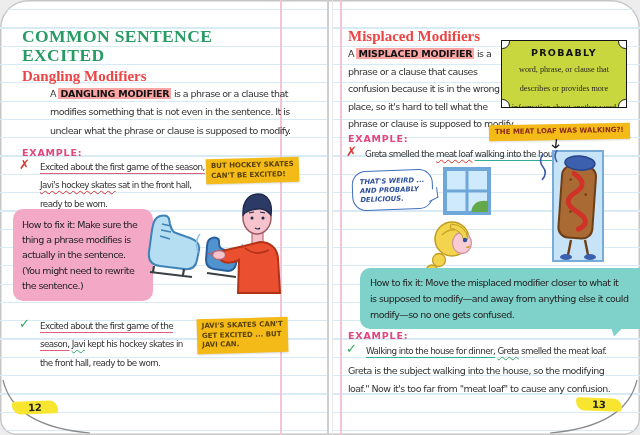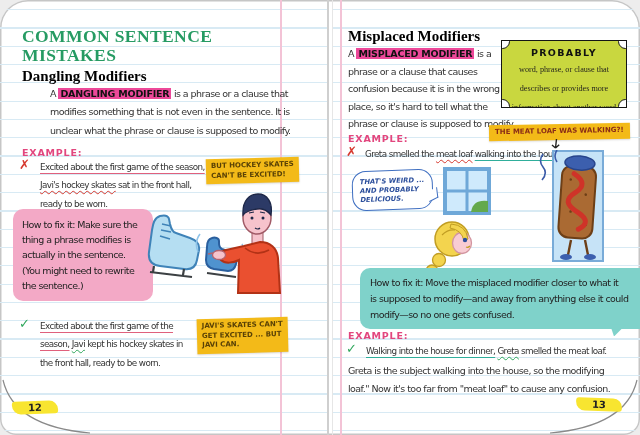--- a/index.html
+++ b/index.html
@@ -6,25 +6,25 @@
   body{width:640px;height:435px;background:#ededed;font-family:"DejaVu Sans",sans-serif;position:relative;}
   #book{position:absolute;inset:0;background:#ffffff;border-radius:28px 28px 16px 16px;overflow:hidden;
         box-shadow:inset 0 0 0 1.5px #c6c6c6;}
   .lines{position:absolute;top:-8px;bottom:0;
         background:repeating-linear-gradient(to bottom,transparent 0,transparent 17.1px,#d8eaf4 17.1px,#d8eaf4 18.3px);}
   .vline{position:absolute;top:0;bottom:0;width:1.5px;}
   .margin{background:#f3c3d6;}
   .abs{position:absolute;}
   .title{position:absolute;font-family:"Liberation Serif",serif;font-weight:bold;font-size:17.5px;
          line-height:19px;color:#269b63;letter-spacing:.4px;}
-  .sect{position:absolute;font-family:"Liberation Serif",serif;font-weight:bold;font-size:15px;color:#000000;}
+  .sect{position:absolute;font-family:"Liberation Serif",serif;font-weight:bold;font-size:15px;color:#ef4444;}
   .hw{position:absolute;font-size:9.5px;letter-spacing:-.55px;color:#333;line-height:18.3px;}
   .hw .line{height:18.3px;white-space:nowrap;}
   .sm{font-size:8.8px;letter-spacing:-.6px;}
-  .hl{background:#ec4899;font-weight:bold;color:#111;padding:0 2px;letter-spacing:-.2px;}
+  .hl{background:#fca5a5;font-weight:bold;color:#111;padding:0 2px;letter-spacing:-.2px;}
   .example{position:absolute;font-size:9.5px;font-weight:bold;color:#e2467e;letter-spacing:.8px;}
   .mark{position:absolute;font-size:13px;font-weight:bold;}
   .cross{color:#d6392f;}
   .check{color:#2fa75c;}
   .ul-pink{text-decoration:underline;text-decoration-color:#e0607c;text-decoration-thickness:1.2px;text-underline-offset:2.5px;}
   .ul-teal{text-decoration:underline;text-decoration-color:#2fae9b;text-decoration-thickness:1.2px;text-underline-offset:2.5px;}
   .wavy-red{text-decoration:underline wavy #d6392f;text-decoration-thickness:.9px;text-underline-offset:2px;}
   .wavy-green{text-decoration:underline wavy #2fa75c;text-decoration-thickness:.9px;text-underline-offset:2px;}
   .sticky{position:absolute;background:#f3ba18;color:#5a4206;font-weight:bold;font-size:7px;
           line-height:9.5px;padding:3px 5px;transform:rotate(-1.5deg);box-shadow:0 1px 2px rgba(0,0,0,.15);}
@@ -55,21 +55,21 @@
 
   <div class="lines" style="left:0;width:327px;"></div>
   <div class="lines" style="left:332px;right:0;"></div>
   <div class="vline margin" style="left:280px;"></div>
   <div class="vline margin" style="left:340px;"></div>
   <div class="vline" style="left:327px;background:#cfcfcf;"></div>
   <div class="vline" style="left:331.5px;background:#e6e6e6;"></div>
 
   <div class="title" style="left:22px;top:27px;">
     <div>COMMON SENTENCE</div>
-    <div>MISTAKES</div>
+    <div>EXCITED</div>
   </div>
 
   <div class="sect" style="left:22px;top:68px;">Dangling Modifiers</div>
 
   <div class="hw" style="left:22px;top:85px;margin-left:28px;">
     <div class="line"><span>A </span><span class="hl">DANGLING MODIFIER</span><span> is a phrase or a clause that</span></div>
     <div class="line">modifies something that is not even in the sentence. It is</div>
     <div class="line">unclear what the phrase or clause is supposed to modify.</div>
   </div>
 

